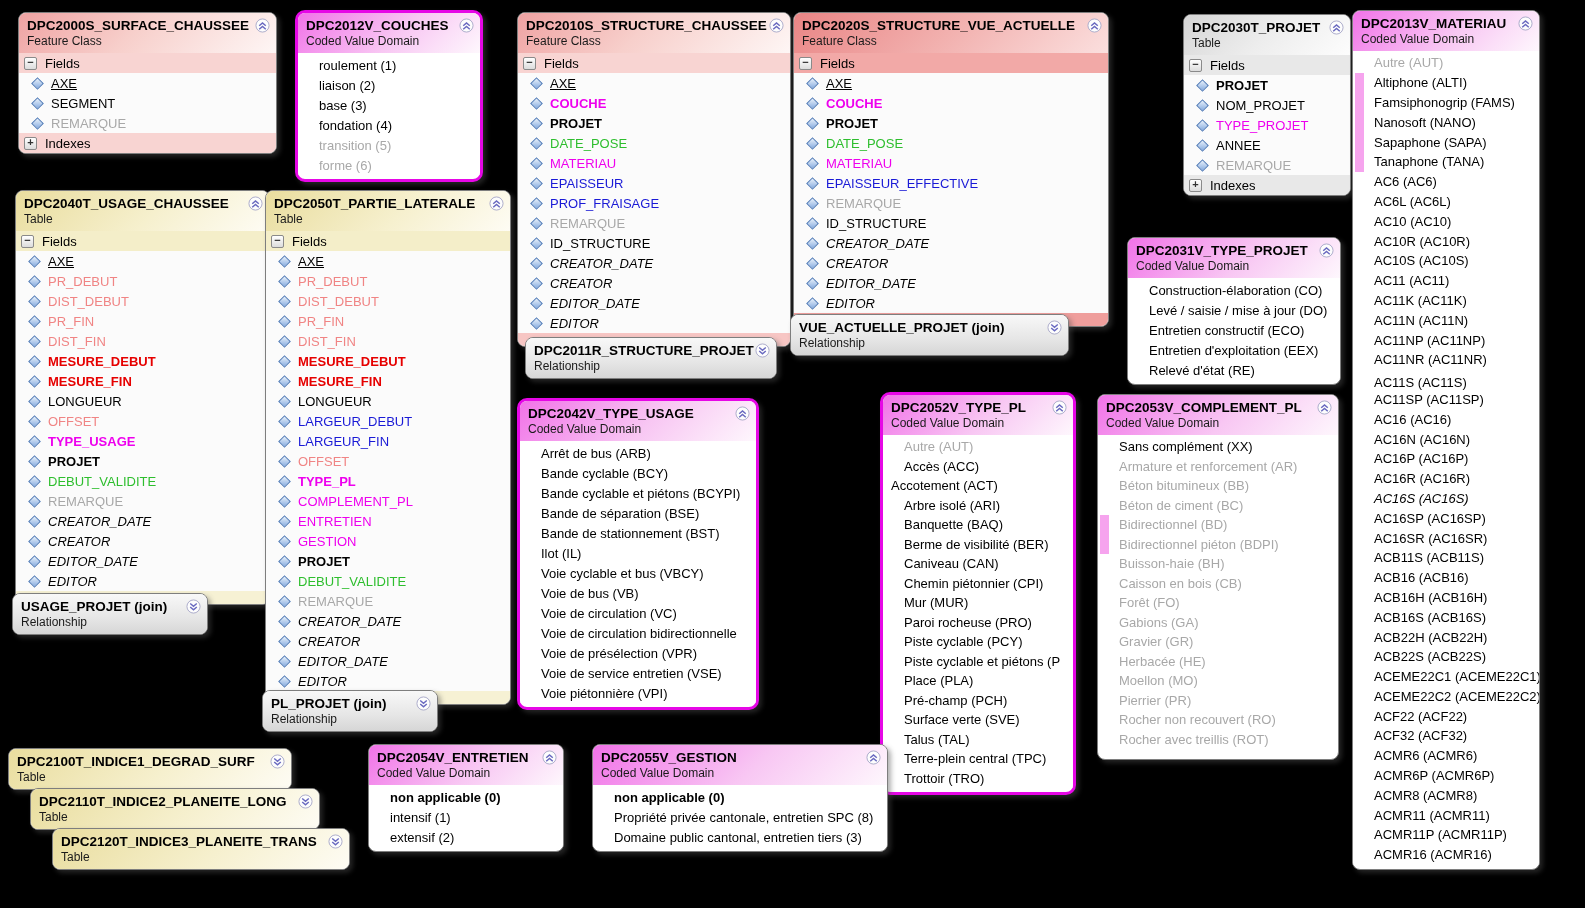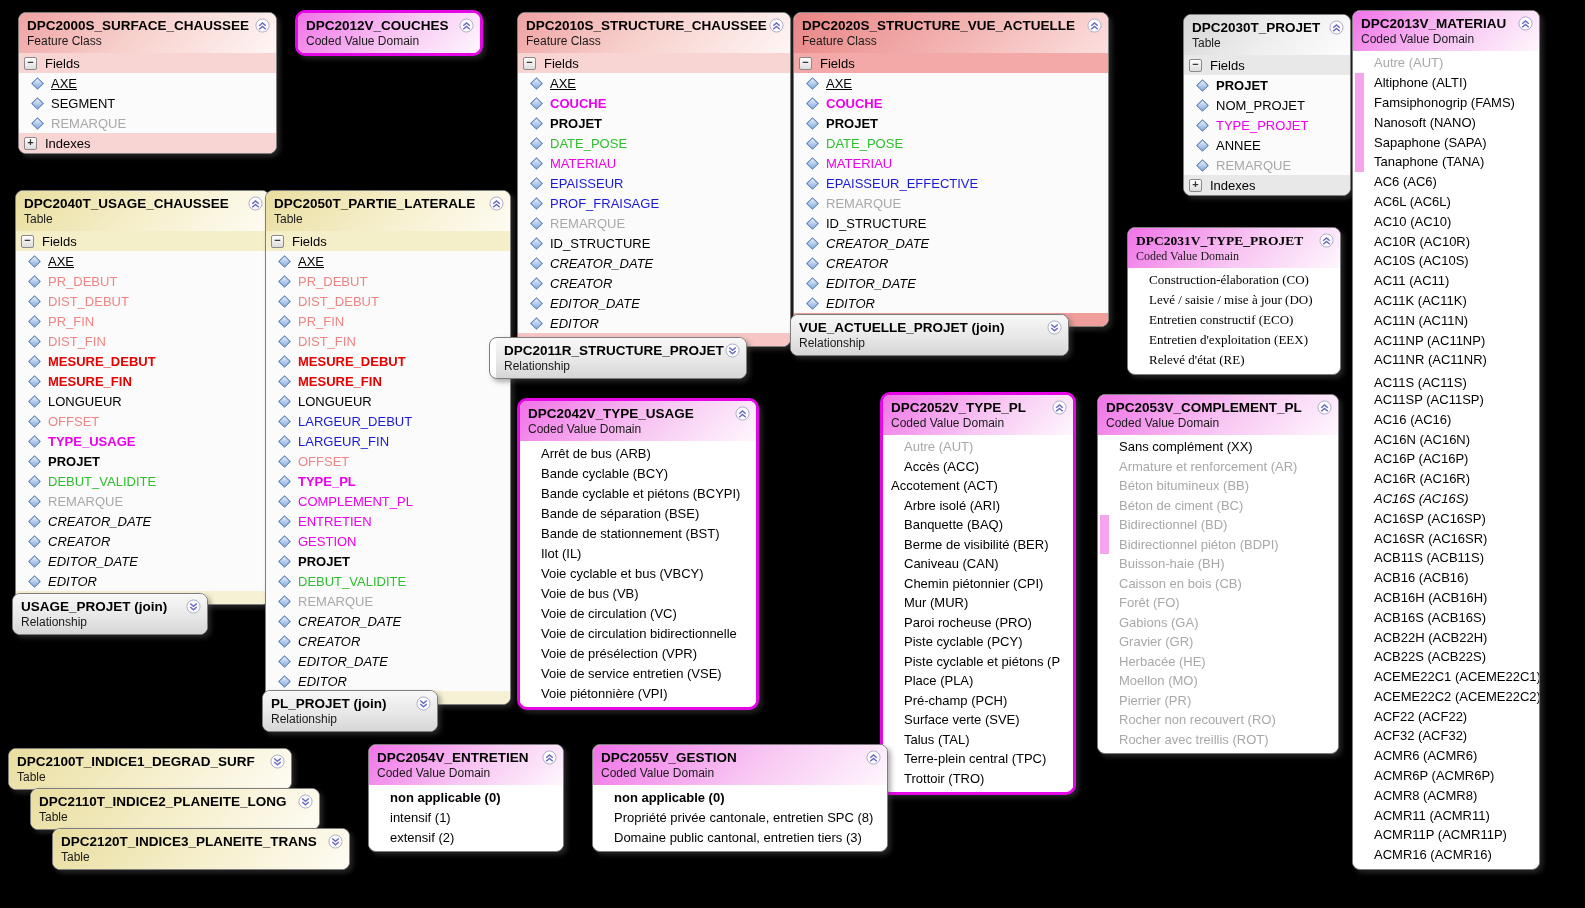--- a/index.html
+++ b/index.html
@@ -91,20 +91,40 @@
     <div class="box magenta" style="left: 295px; top: 10px; width: 182px; z-index: 1;">
       <div class="hdr hdr-cvd">
         <span class="t">DPC2012V_COUCHES</span>
         <span class="s">Coded Value Domain</span>
         <span class="colico"><svg viewBox="0 0 16 16" width="15" height="15">
             <circle cx="8" cy="8" r="7" fill="#fdfdfd" stroke="#a9a9c9"></circle>
             <polyline points="4.5,8.3 8,5.3 11.5,8.3" fill="none" stroke="#6a6ac0" stroke-width="1.6"></polyline>
             <polyline points="4.5,12 8,9 11.5,12" fill="none" stroke="#6a6ac0" stroke-width="1.6"></polyline>
           </svg></span>
       </div>
+      <div style="padding-top: 2px; padding-bottom: 4px;">
+        <div class="valrow" style="height: 20px;">
+          <span>roulement (1)</span>
+        </div>
+        <div class="valrow" style="height: 20px;">
+          <span>liaison (2)</span>
+        </div>
+        <div class="valrow" style="height: 20px;">
+          <span>base (3)</span>
+        </div>
+        <div class="valrow" style="height: 20px;">
+          <span>fondation (4)</span>
+        </div>
+        <div class="valrow" style="height: 20px;">
+          <span class="v-gray">transition (5)</span>
+        </div>
+        <div class="valrow" style="height: 20px;">
+          <span class="v-gray">forme (6)</span>
+        </div>
+      </div>
     </div>
     <div class="box" style="left: 517px; top: 12px; width: 272px; z-index: 1;">
       <div class="hdr hdr-fc">
         <span class="t">DPC2010S_STRUCTURE_CHAUSSEE</span>
         <span class="s">Feature Class</span>
         <span class="colico"><svg viewBox="0 0 16 16" width="15" height="15">
             <circle cx="8" cy="8" r="7" fill="#fdfdfd" stroke="#a9a9c9"></circle>
             <polyline points="4.5,8.3 8,5.3 11.5,8.3" fill="none" stroke="#6a6ac0" stroke-width="1.6"></polyline>
             <polyline points="4.5,12 8,9 11.5,12" fill="none" stroke="#6a6ac0" stroke-width="1.6"></polyline>
           </svg></span>
@@ -410,21 +430,21 @@
           <span>ACMR11 (ACMR11)</span>
         </div>
         <div class="valrow" style="height: 19.8px;">
           <span>ACMR11P (ACMR11P)</span>
         </div>
         <div class="valrow" style="height: 19.8px;">
           <span>ACMR16 (ACMR16)</span>
         </div>
       </div>
     </div>
-    <div class="box" style="left: 1127px; top: 227px; width: 212px; z-index: 1; font-family: Liberation Serif, serif;">
+    <div class="box" style="left: 1127px; top: 237px; width: 212px; z-index: 1;">
       <div class="hdr hdr-cvd">
         <span class="t">DPC2031V_TYPE_PROJET</span>
         <span class="s">Coded Value Domain</span>
         <span class="colico"><svg viewBox="0 0 16 16" width="15" height="15">
             <circle cx="8" cy="8" r="7" fill="#fdfdfd" stroke="#a9a9c9"></circle>
             <polyline points="4.5,8.3 8,5.3 11.5,8.3" fill="none" stroke="#6a6ac0" stroke-width="1.6"></polyline>
             <polyline points="4.5,12 8,9 11.5,12" fill="none" stroke="#6a6ac0" stroke-width="1.6"></polyline>
           </svg></span>
       </div>
       <div style="padding-top: 2px; padding-bottom: 4px;">
@@ -759,21 +779,21 @@
     <div class="box" style="left: 1097px; top: 394px; width: 240px; z-index: 1;">
       <div class="hdr hdr-cvd">
         <span class="t">DPC2053V_COMPLEMENT_PL</span>
         <span class="s">Coded Value Domain</span>
         <span class="colico"><svg viewBox="0 0 16 16" width="15" height="15">
             <circle cx="8" cy="8" r="7" fill="#fdfdfd" stroke="#a9a9c9"></circle>
             <polyline points="4.5,8.3 8,5.3 11.5,8.3" fill="none" stroke="#6a6ac0" stroke-width="1.6"></polyline>
             <polyline points="4.5,12 8,9 11.5,12" fill="none" stroke="#6a6ac0" stroke-width="1.6"></polyline>
           </svg></span>
       </div>
-      <div style="padding-top: 2px; padding-bottom: 4px;">
+      <div style="padding-top: 2px; padding-bottom: 10px;">
         <div class="valrow" style="height: 19.5px;">
           <span>Sans complément (XX)</span>
         </div>
         <div class="valrow" style="height: 19.5px;">
           <span class="v-gray">Armature et renforcement (AR)</span>
         </div>
         <div class="valrow" style="height: 19.5px;">
           <span class="v-gray">Béton bitumineux (BB)</span>
         </div>
         <div class="valrow" style="height: 19.5px;">
@@ -889,21 +909,21 @@
       <div class="hdr hdr-yellow">
         <span class="t">DPC2120T_INDICE3_PLANEITE_TRANS</span>
         <span class="s">Table</span>
         <span class="colico"><svg viewBox="0 0 16 16" width="15" height="15">
             <circle cx="8" cy="8" r="7" fill="#fdfdfd" stroke="#a9a9c9"></circle>
             <polyline points="4.5,4.8 8,7.8 11.5,4.8" fill="none" stroke="#6a6ac0" stroke-width="1.6"></polyline>
             <polyline points="4.5,8.5 8,11.5 11.5,8.5" fill="none" stroke="#6a6ac0" stroke-width="1.6"></polyline>
           </svg></span>
       </div>
     </div>
-    <div class="box" style="left: 489px; top: 337px; width: 250px; height: 40px; z-index: 6; padding-left: 6px;">
+    <div class="box" style="left: 525px; top: 337px; width: 250px; height: 40px; z-index: 6;">
       <div class="hdr hdr-rel">
         <span class="t">DPC2011R_STRUCTURE_PROJET</span>
         <span class="s">Relationship</span>
         <span class="colico"><svg viewBox="0 0 16 16" width="15" height="15">
             <circle cx="8" cy="8" r="7" fill="#fdfdfd" stroke="#a9a9c9"></circle>
             <polyline points="4.5,4.8 8,7.8 11.5,4.8" fill="none" stroke="#6a6ac0" stroke-width="1.6"></polyline>
             <polyline points="4.5,8.5 8,11.5 11.5,8.5" fill="none" stroke="#6a6ac0" stroke-width="1.6"></polyline>
           </svg></span>
       </div>
     </div>

